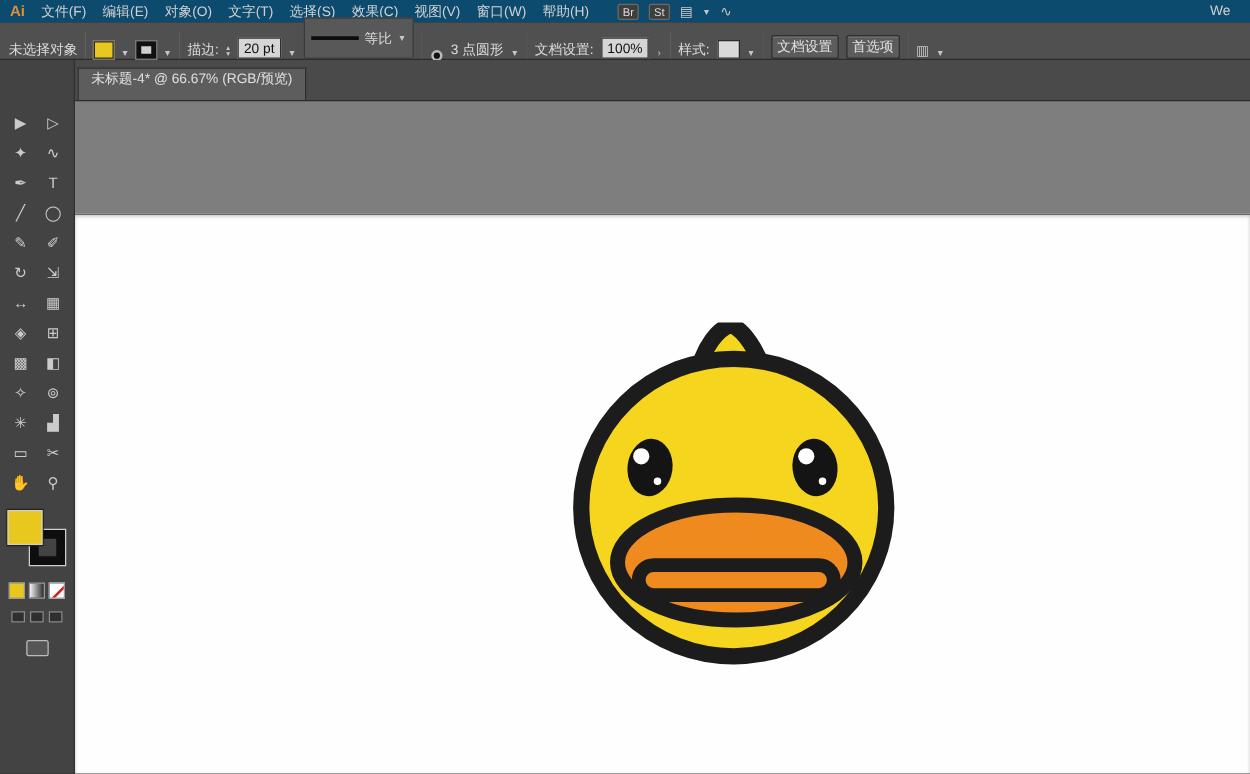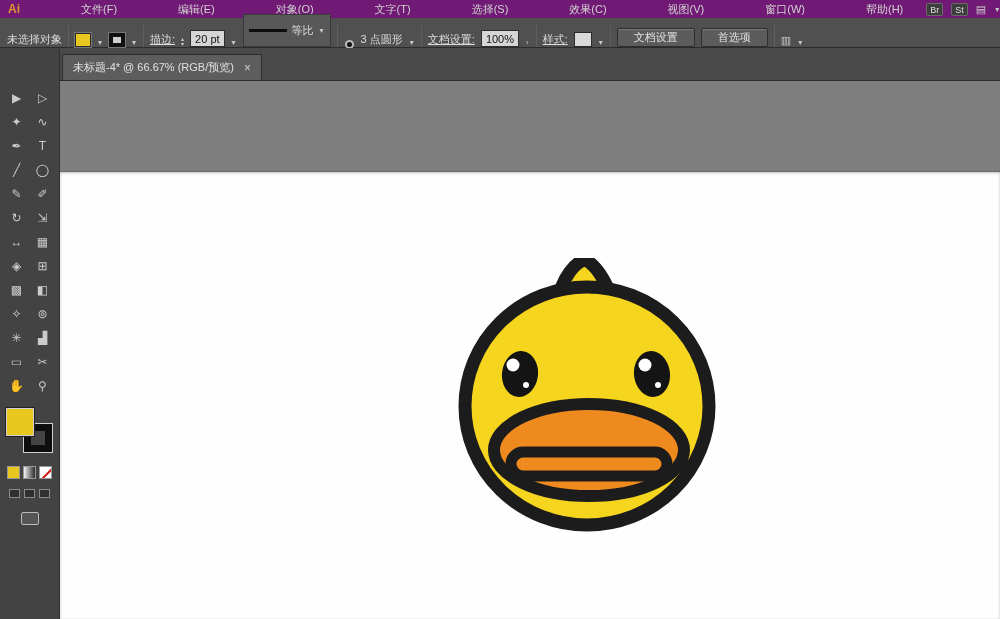--- a/index.html
+++ b/index.html
@@ -1,50 +1,50 @@
 <!DOCTYPE html>
 <html><head>
 <meta charset="utf-8">
 <style>
   * { margin:0; padding:0; box-sizing:border-box; }
   html,body { width:1000px; height:619px; overflow:hidden; background:#262626;
               font-family:"Liberation Sans", sans-serif; }
   .app { width:1000px; height:619px; display:flex; flex-direction:column; }
 
   
-  .menubar { height:18px; background:#701a75; display:flex; align-items:center;
+  .menubar { height:18px; background:#0c4a6e; display:flex; align-items:center;
              gap:13px; padding:0 8px; font-size:11px; color:#d2d2d2; flex:0 0 18px; }
   .ai-logo { color:#e0912f; font-weight:bold; font-size:12px; letter-spacing:0; }
-  .menu-item { cursor:default; white-space:nowrap;margin-left:48px; }
+  .menu-item { cursor:default; white-space:nowrap; }
   .mb-right { display:flex; align-items:center; gap:8px; margin-left:10px; }
   .badge { background:#3e3e3e; border:1px solid #6a6a6a; border-radius:2px;
            font-size:9px; padding:0 3px; height:13px; line-height:12px; color:#ddd; }
   .mb-icon { color:#c9c9c9; font-size:11px; }
   .ws-partial { margin-left:auto; color:#d2d2d2; overflow:hidden; width:24px; white-space:nowrap; }
 
   
   .controlbar { height:30px; background:#505050; border-bottom:1px solid #2b2b2b;
                 display:flex; align-items:flex-end; gap:6px; padding:0 7px;
                 font-size:11px; color:#dcdcdc; flex:0 0 30px; }
   .sep { width:1px; height:22px; background:#3a3a3a; border-right:1px solid #5f5f5f; }
-  .ulabel { text-decoration:underline; white-space:nowrap; }
+  .ulabel { white-space:nowrap; }
   .well { width:16px; height:14px; border:1px solid #2a2a2a; box-shadow:0 0 0 1px #777; }
   .well.fill { background:#e8c71e; }
   .well.stroke { background:#cfcfcf; border:4px solid #111; }
   .dd { color:#c7c7c7; font-size:8px; padding:0 1px; }
   .field { background:#d6d6d6; color:#111; border:1px solid #2e2e2e; height:17px;
            display:flex; align-items:center; padding:0 4px; white-space:nowrap; }
   .stepper { display:flex; flex-direction:column; line-height:5px; font-size:6px; color:#c9c9c9; }
   .profile-box { display:flex; align-items:center; gap:5px; border:1px solid #3a3a3a;
                  background:#585858; height:33px; padding:0 5px; }
   .profile-line { width:38px; height:3px; background:#0d0d0d; }
   .brush-dot { width:5px; height:5px; background:#111; border-radius:50%;
                box-shadow:0 0 0 2px #bbb; margin:0 3px; }
   .cbtn { background:#5c5c5c; border:1px solid #2e2e2e; border-radius:2px; height:19px;
-          display:flex; align-items:center; padding:0 16px; color:#e2e2e2;
+          display:flex; align-items:center; padding:0 4px; color:#e2e2e2;
           box-shadow:inset 0 1px 0 #787878; white-space:nowrap; }
   .style-well { width:18px; height:15px; background:#d9d9d9; border:1px solid #2a2a2a; }
 
   
   .workspace { flex:1; display:flex; min-height:0; }
 
   
   .toolbar { width:60px; background:#434343; border-right:1px solid #303030;
              padding-top:38px; flex:0 0 60px; }
   .tools-grid { display:grid; grid-template-columns:26px 26px; justify-content:center; }
@@ -67,21 +67,21 @@
   .screen-row { display:flex; justify-content:center; margin-top:14px; }
   .screen-btn { width:18px; height:13px; border:1px solid #bdbdbd; border-radius:2px;
                 background:#565656; }
 
   
   .rightcol { flex:1; display:flex; flex-direction:column; min-width:0; }
   .tabbar { height:33px; background:#4a4a4a; display:flex; align-items:flex-end;
             border-bottom:1px solid #2b2b2b; flex:0 0 33px; }
   .doc-tab { height:26px; background:#5d5d5d; border:1px solid #2e2e2e; border-bottom:none;
              display:flex; align-items:center; gap:10px; padding:0 10px; margin-left:2px;
-             font-size:11px; color:#e0e0e0; white-space:nowrap; }
+             font-size:11px; color:#e0e0e0; white-space:nowrap;flex-direction:column; }
   .tab-close { color:#cfcfcf; font-size:12px; cursor:default; }
 
   
   .canvas { flex:1; position:relative; background:#7e7e7e; overflow:hidden; }
   .artboard { position:absolute; left:0; right:0; top:90px; bottom:0; background:#fefefe;
               border-top:1px solid #6a6a6a; box-shadow:0 1px 3px rgba(0,0,0,.25) inset; }
   .duck { position:absolute; left:395px; top:177px; }
 </style>
 </head>
 <body>

